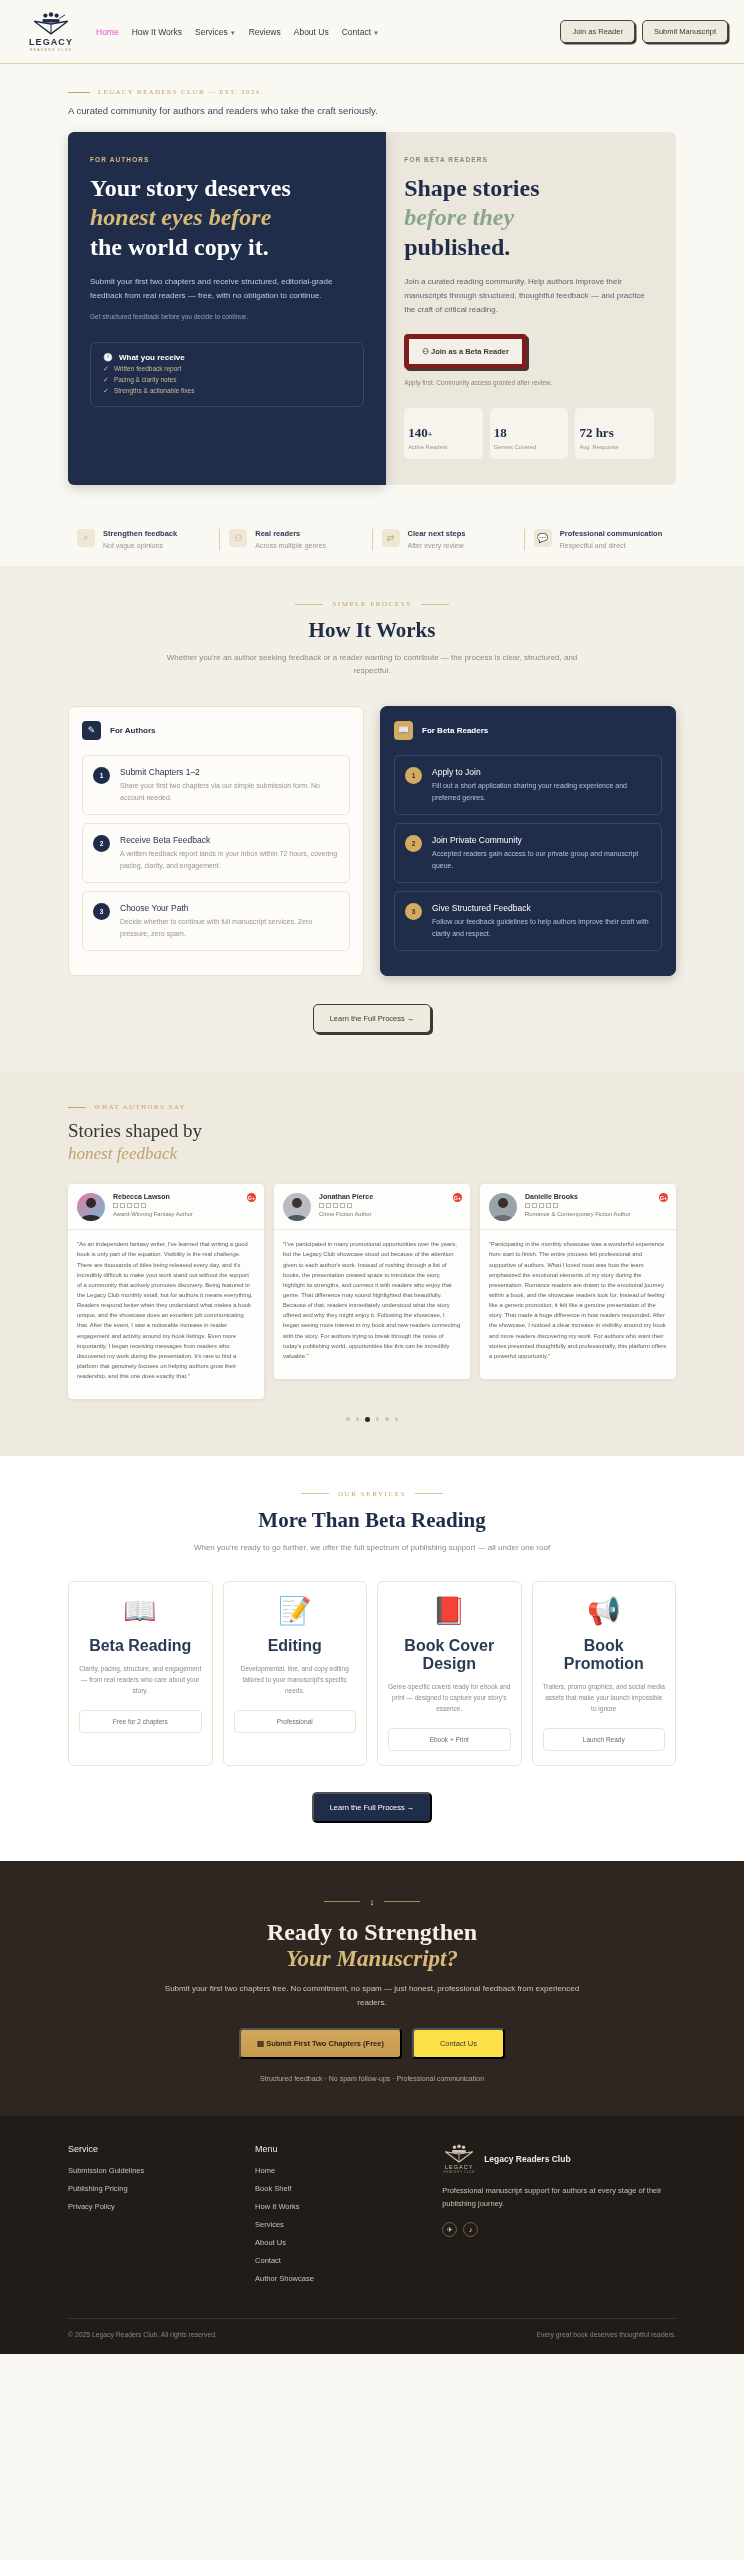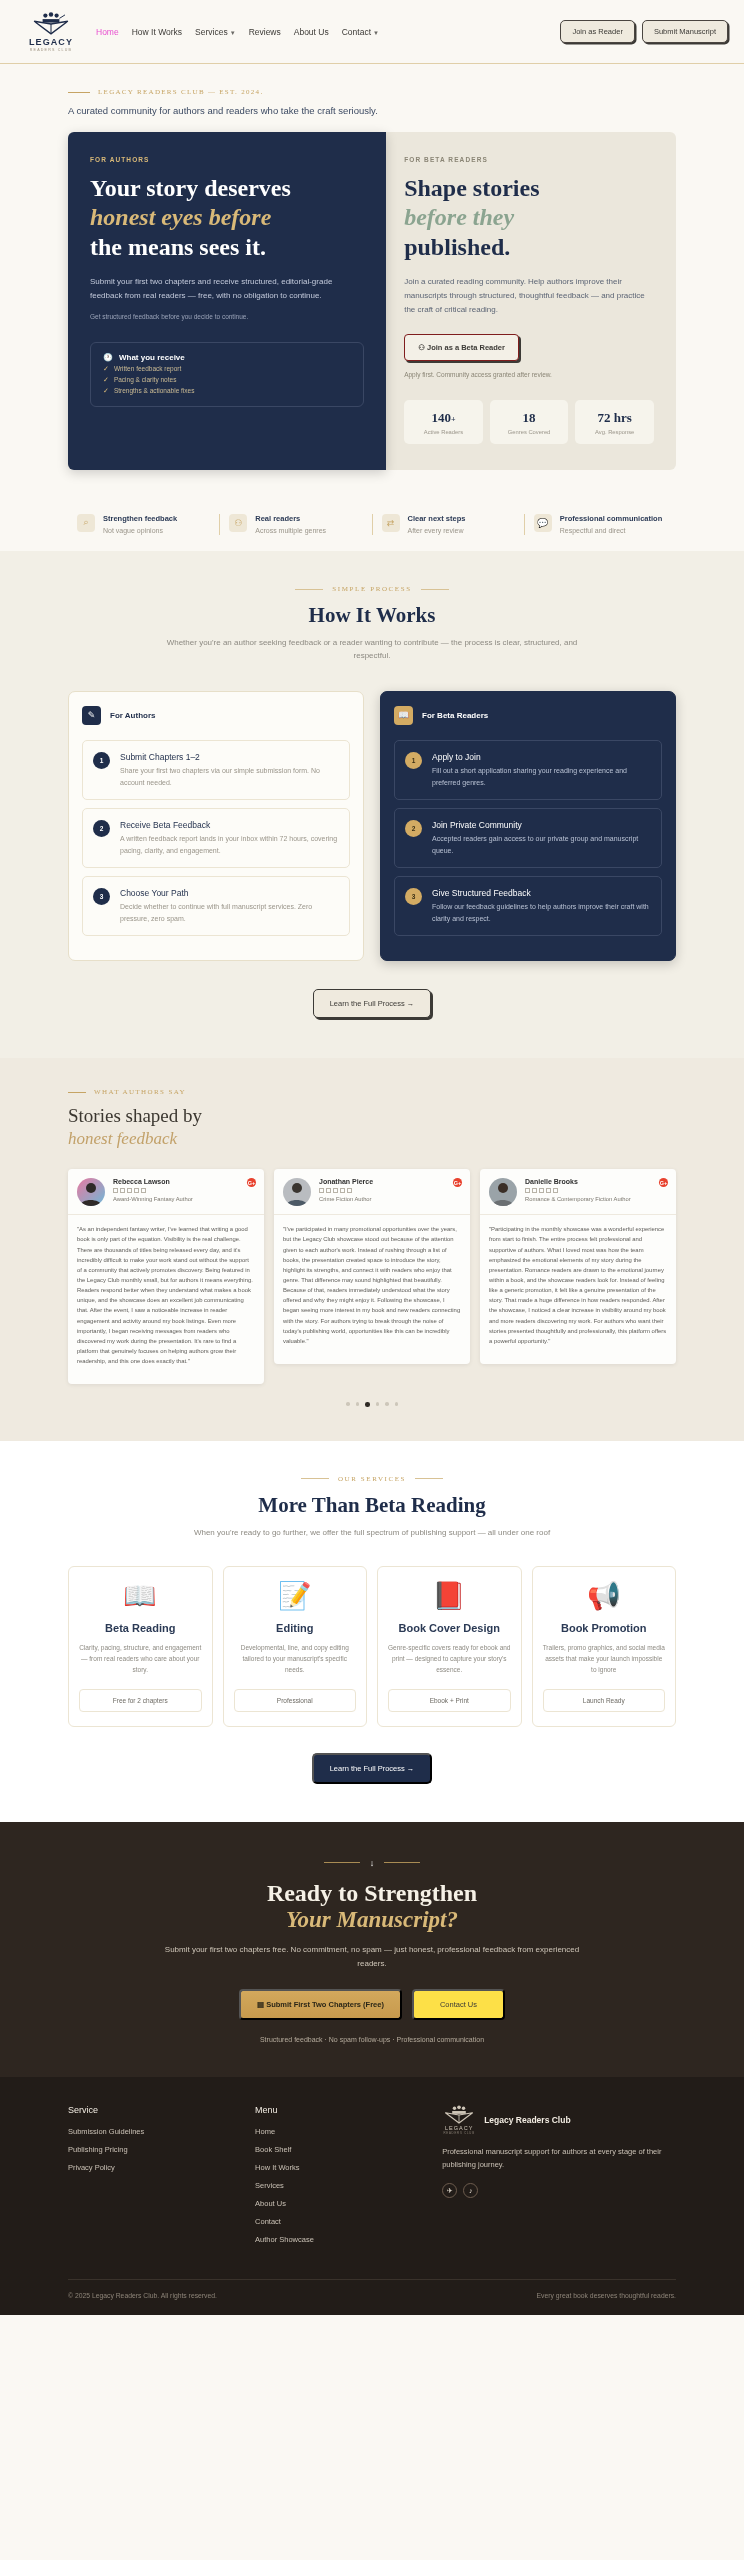--- a/index.html
+++ b/index.html
@@ -77,36 +77,36 @@
   .hero-right .hero-p { color: #5c6575; }
   .btn-gold {
     display: block; width: 100%; margin-top: 17px; padding: 9px 8px;
     background: linear-gradient(180deg,#d3a85c,#c79a4d);
     border: 1px solid #1a2euh; border: 1px solid #2a3550;
     border-radius: 4px; color: #2b2617; font-size: 7.5px; font-weight: bold;
     box-shadow: 2px 2px 0 #161f33; cursor: pointer; text-align: center;
   }
   .btn-cream {
     display: inline-block; margin-top: 17px; padding: 8px 13px;
-    background: #f3f0e7; border: 1px solid #7f1d1d; border-radius: 4px;
+    background: #f3f0e7; border: 5px solid #7f1d1d; border-radius: 4px;
     color: #3c3a36; font-size: 7.5px; font-weight: bold;
     box-shadow: 2px 2px 0 #3c3a36; cursor: pointer;
   }
   .micro { font-size: 6.5px; margin-top: 10px; }
   .hero-left .micro { color: #9aa3b8; }
   .hero-right .micro { color: #8a8575; }
   .receive-box {
     margin-top: 22px; border: 1px solid #3a4764; border-radius: 6px;
     padding: 10px 12px 11px;
   }
   .receive-title { font-size: 8px; font-weight: bold; color: #fff; display: flex; align-items: center; gap: 6px; }
   .receive-li { font-size: 6.5px; color: #cbbb94; display: flex; gap: 5px; margin-top: 3px; align-items: center;}
   .chk { color: #d9b978; font-size: 7px; }
   .stats { display: flex; gap: 7px; margin-top: 22px; }
-  .stat { flex: 1; background: #f6f4ec; border-radius: 5px; padding: 10px 4px 9px; text-align: center; }
+  .stat { flex: 1; background: #f6f4ec; border-radius: 5px; padding: 17px 4px 9px; text-align: left; }
   .stat-n { font-family: "Liberation Serif", serif; font-size: 13px; font-weight: bold; color: #1f2d4a; }
   .stat-n small { font-size: 8px; }
   .stat-l { font-size: 5.8px; color: #9a9customer; color: #9a958a; margin-top: 3px; }
 
   
   .strip { display: flex; padding: 14px 68px 16px; background: #faf8f3; }
   .strip-item { flex: 1; display: flex; gap: 8px; padding: 0 9px; align-items: flex-start; }
   .strip-item + .strip-item { border-left: 1px solid #e0cfa8; }
   .strip-ico {
     width: 18px; height: 18px; border-radius: 4px; background: #eee7d6;
@@ -172,21 +172,21 @@
   .c-body { font-size: 5.9px; line-height: 1.72; color: #5d5b57; padding: 9px 9px 18px; }
   .dots { display: flex; justify-content: center; gap: 6px; margin-top: 18px; }
   .dot { width: 3.5px; height: 3.5px; border-radius: 50%; background: #cdc7ba; }
   .dot.on { background: #2e2a24; width: 4.5px; height: 4.5px; }
 
   
   .svc { background: #ffffff; padding: 34px 68px 38px; }
   .svc-cards { display: flex; gap: 10px; margin-top: 26px; }
   .svc-card { flex: 1; border: 1px solid #ece5d3; border-radius: 6px; padding: 16px 10px 14px; text-align: center; background: #fff; }
   .svc-ico { font-size: 27px; line-height: 1; }
-  .svc-t { font-size: 11px; font-weight: bold; color: #2b3a55; margin-top: 12px; }
+  .svc-t { font-size: 16px; font-weight: bold; color: #2b3a55; margin-top: 12px; }
   .svc-d { font-size: 6.5px; color: #8d8a82; line-height: 1.7; margin-top: 8px; }
   .svc-pill { margin-top: 14px; border: 1px solid #ece5d3; border-radius: 4px; padding: 7px 4px; font-size: 6.5px; color: #6d6a63; }
   .svc-cta { text-align: center; margin-top: 26px; }
   .btn-navy { display: inline-block; padding: 9px 16px; background: #1f2d4a; border-radius: 5px; color: #fff; font-size: 7.5px; cursor: pointer; }
 
   
   .cta { background: #2e2620; padding: 36px 68px 34px; text-align: center; }
   .cta-rule { display: flex; align-items: center; justify-content: center; gap: 10px; color: #fff; font-size: 9px; }
   .cta-rule::before, .cta-rule::after { content:""; width: 36px; height: 1px; background: #a98c54; display: block; }
   .cta-h { font-family: "Liberation Serif", serif; font-size: 24px; color: #f6f1e6; margin-top: 12px; font-weight: bold; }
@@ -247,21 +247,21 @@
   <div class="eyebrow">LEGACY READERS CLUB — EST. 2024.</div>
   <div class="tagline">A curated community for authors and readers who take the craft seriously.</div>
 </div>
 
 <div class="hero">
   <div class="hero-left">
     <div class="kicker gold">FOR AUTHORS</div>
     <h1 class="hero-h">
       <span>Your story deserves</span>
       <span class="hi-gold">honest eyes before</span>
-      <span>the means sees it.</span>
+      <span>the world copy it.</span>
     </h1>
     <p class="hero-p">Submit your first two chapters and receive structured, editorial-grade feedback from real readers — free, with no obligation to continue.</p>
     <div class="micro">Get structured feedback before you decide to continue.</div>
     <div class="receive-box">
       <div class="receive-title">
         <span>🕐</span>
         <span>What you receive</span>
       </div>
       <div class="receive-li">
           <span class="chk">✓</span>

